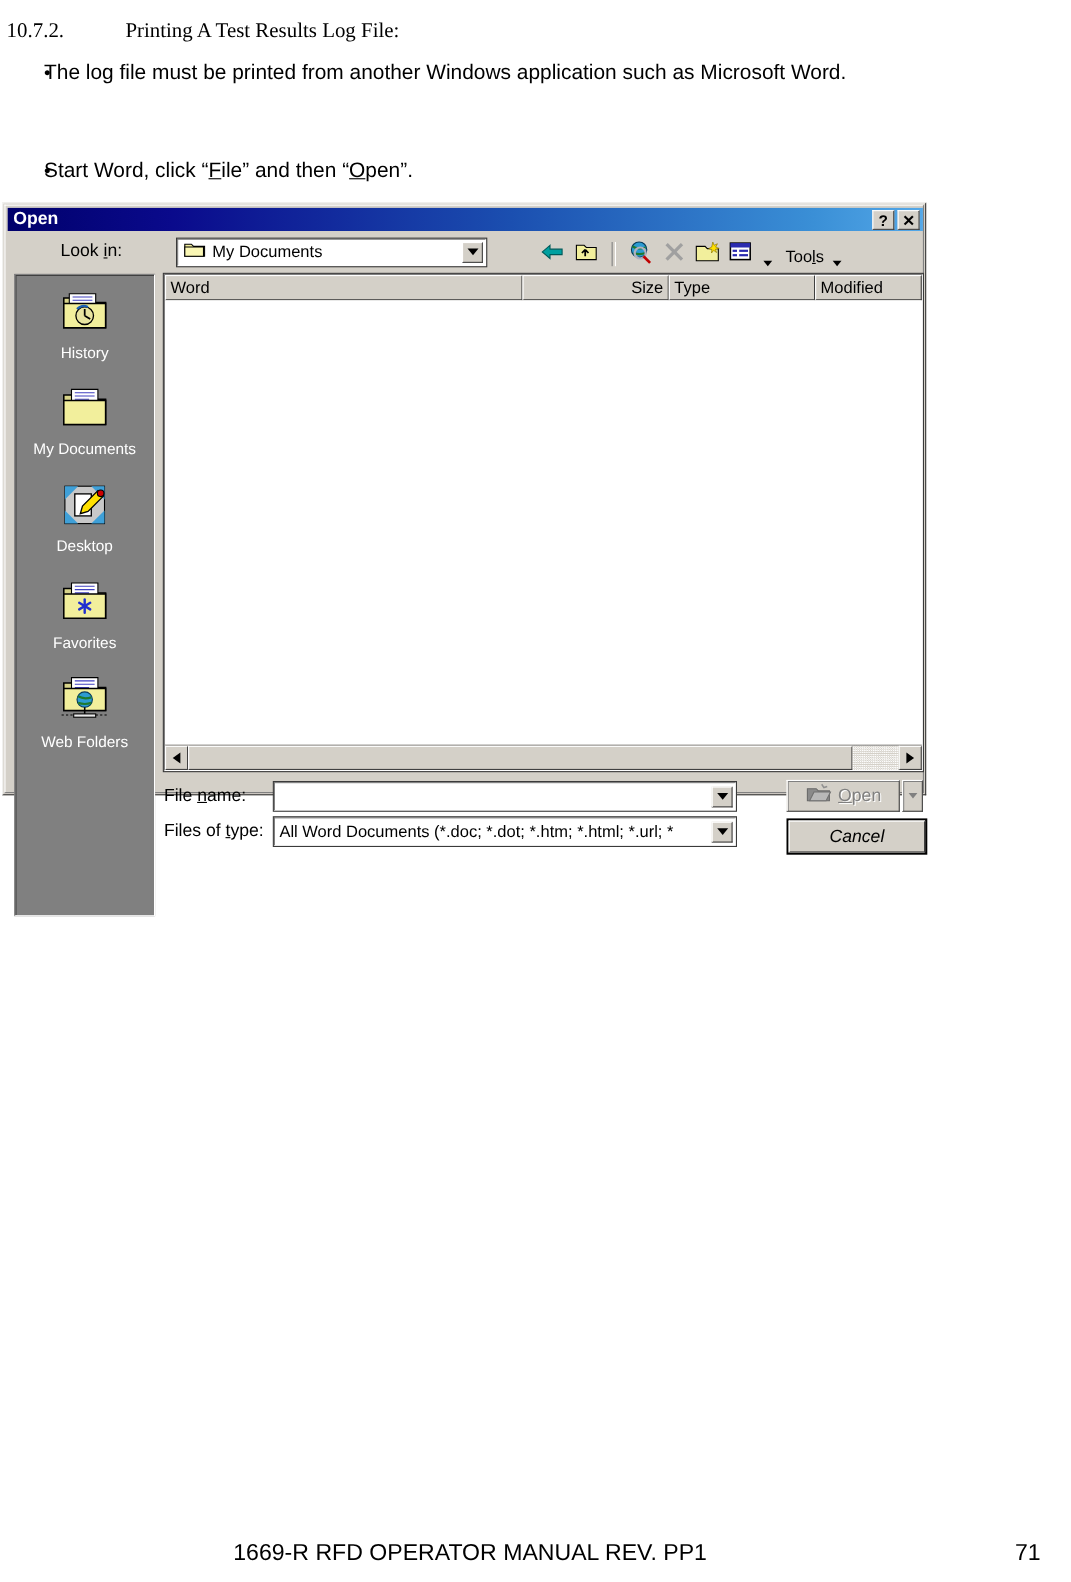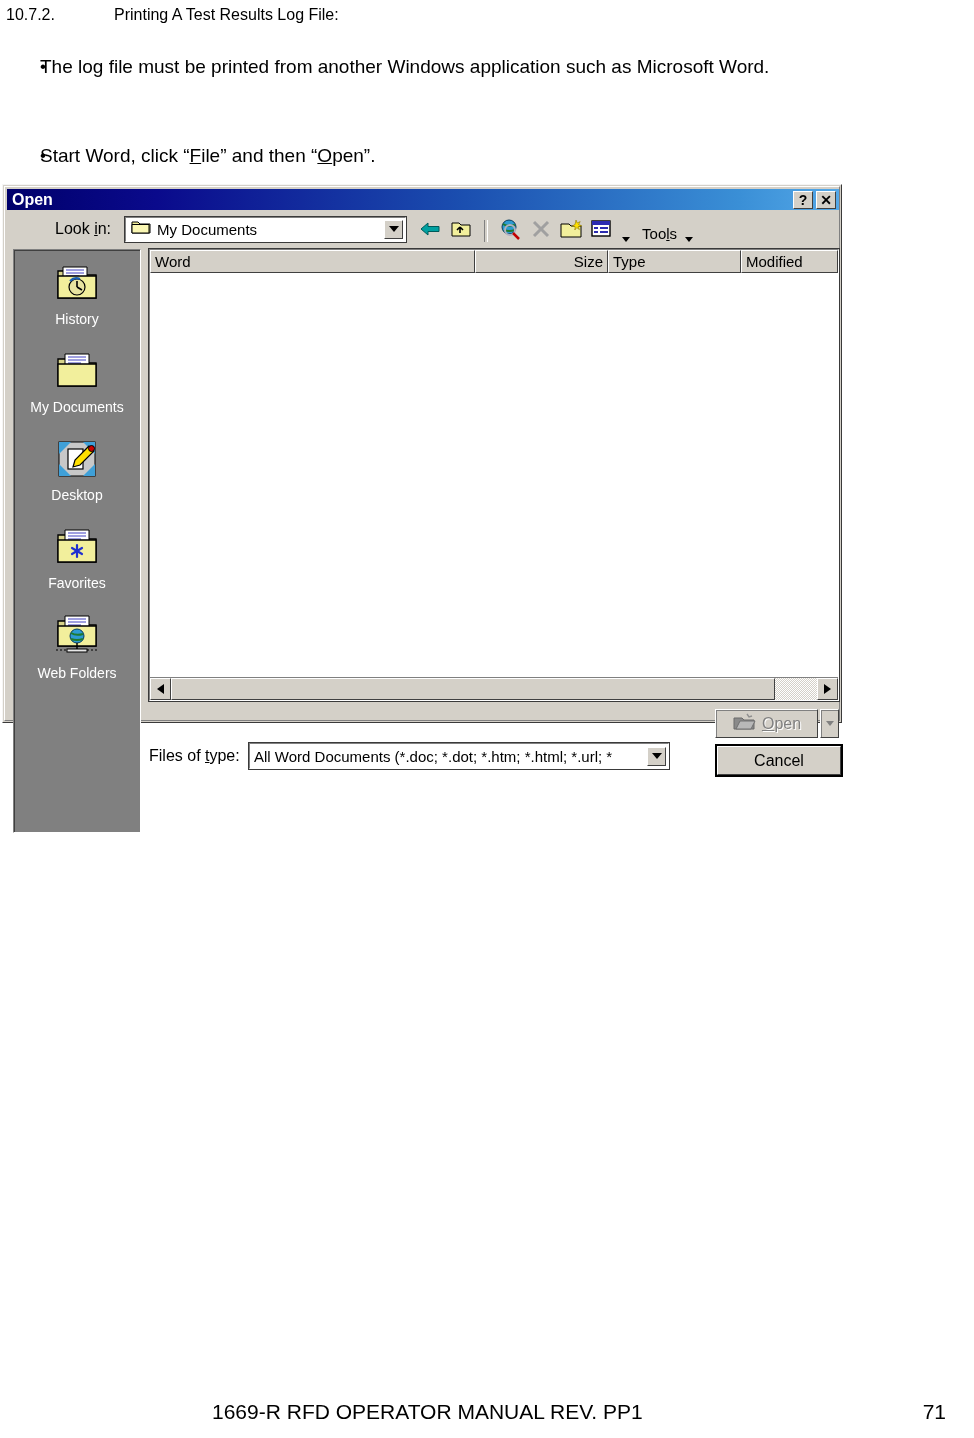--- a/index.html
+++ b/index.html
@@ -14,24 +14,25 @@
     position: relative;
     font-family: "Liberation Sans", sans-serif;
     color: #000000;
     overflow: hidden;
   }
 
   
   .doc-heading {
     position: absolute;
     left: 6px;
-    top: 2px;
-    font-size: 16px;
+    top: 16px;
+    font-size: 19px;
     line-height: 26px;
     white-space: nowrap;
+    font-family: Liberation Serif, serif;
   }
   .doc-heading .num { display: inline-block; width: 108px; }
 
   .bullet-item {
     position: absolute;
     display: flex;
     font-size: 19px;
     line-height: 28px;
   }
   .bullet-item .dot {
@@ -112,20 +113,21 @@
 
   
   .lookin-row {
     position: absolute;
     left: 2px;
     top: 26px;
     width: 832px;
     height: 32px;
     display: flex;
     align-items: center;
+    gap: 36px;
   }
   .lookin-label {
     font-size: 16px;
     margin-left: 48px;
     margin-right: 14px;
     white-space: nowrap;
   }
   .lookin-combo {
     width: 281px;
     height: 25px;
@@ -380,20 +382,21 @@
     height: 100%;
     background: #d4d0c8;
     border: 1px solid #ffffff;
     border-right-color: #404040;
     border-bottom-color: #404040;
     display: flex;
     align-items: center;
     justify-content: center;
     box-sizing: border-box;
     font-size: 16px;
+    font-style: italic;
   }
 
   .u { text-decoration: underline; }
 
   
   .footer {
     position: absolute;
     left: 0;
     top: 1400px;
     width: 974px;
@@ -622,20 +625,29 @@
             <span class="tri-l"></span>
           </div>
       <div class="sb-thumb"></div>
       <div class="sb-track"></div>
       <div class="sb-btn">
             <span class="tri-r"></span>
           </div>
     </div>
   </div>
 
+  <div class="form-row" id="row-filename">
+    <span class="form-label">File <span class="u">n</span>ame:</span>
+    <div class="form-combo">
+      <span class="fval" placeholder=""></span>
+      <span class="combo-arrow">
+            <span class="arrow-dn"></span>
+          </span>
+    </div>
+  </div>
 
   <div class="form-row" id="row-filetype">
     <span class="form-label">Files of <span class="u">t</span>ype:</span>
     <div class="form-combo">
       <span class="fval">All Word Documents (*.doc; *.dot; *.htm; *.html; *.url; *</span>
       <span class="combo-arrow">
             <span class="arrow-dn"></span>
           </span>
     </div>
   </div>

